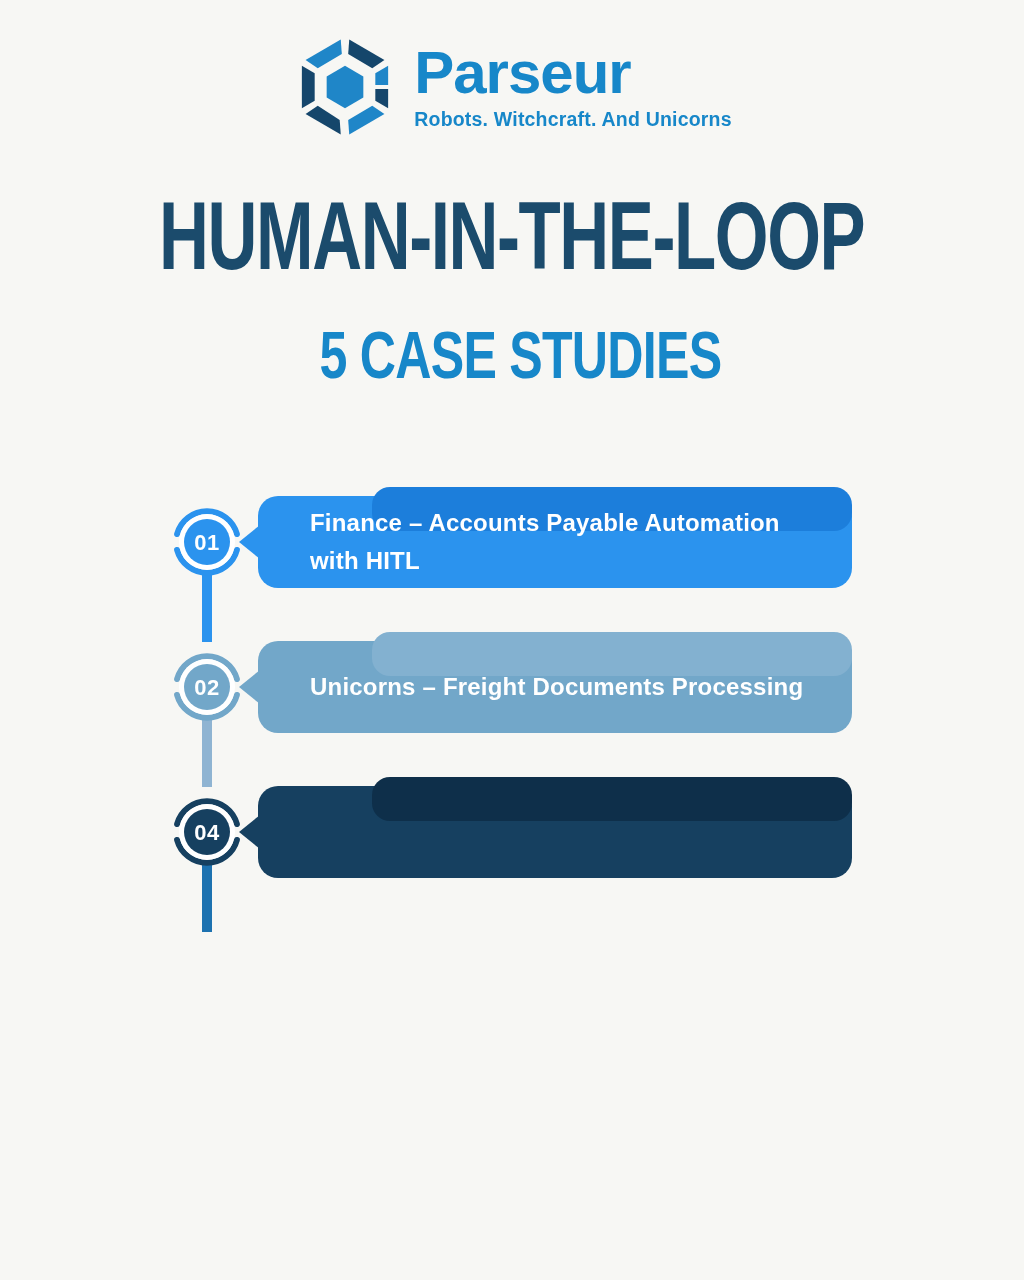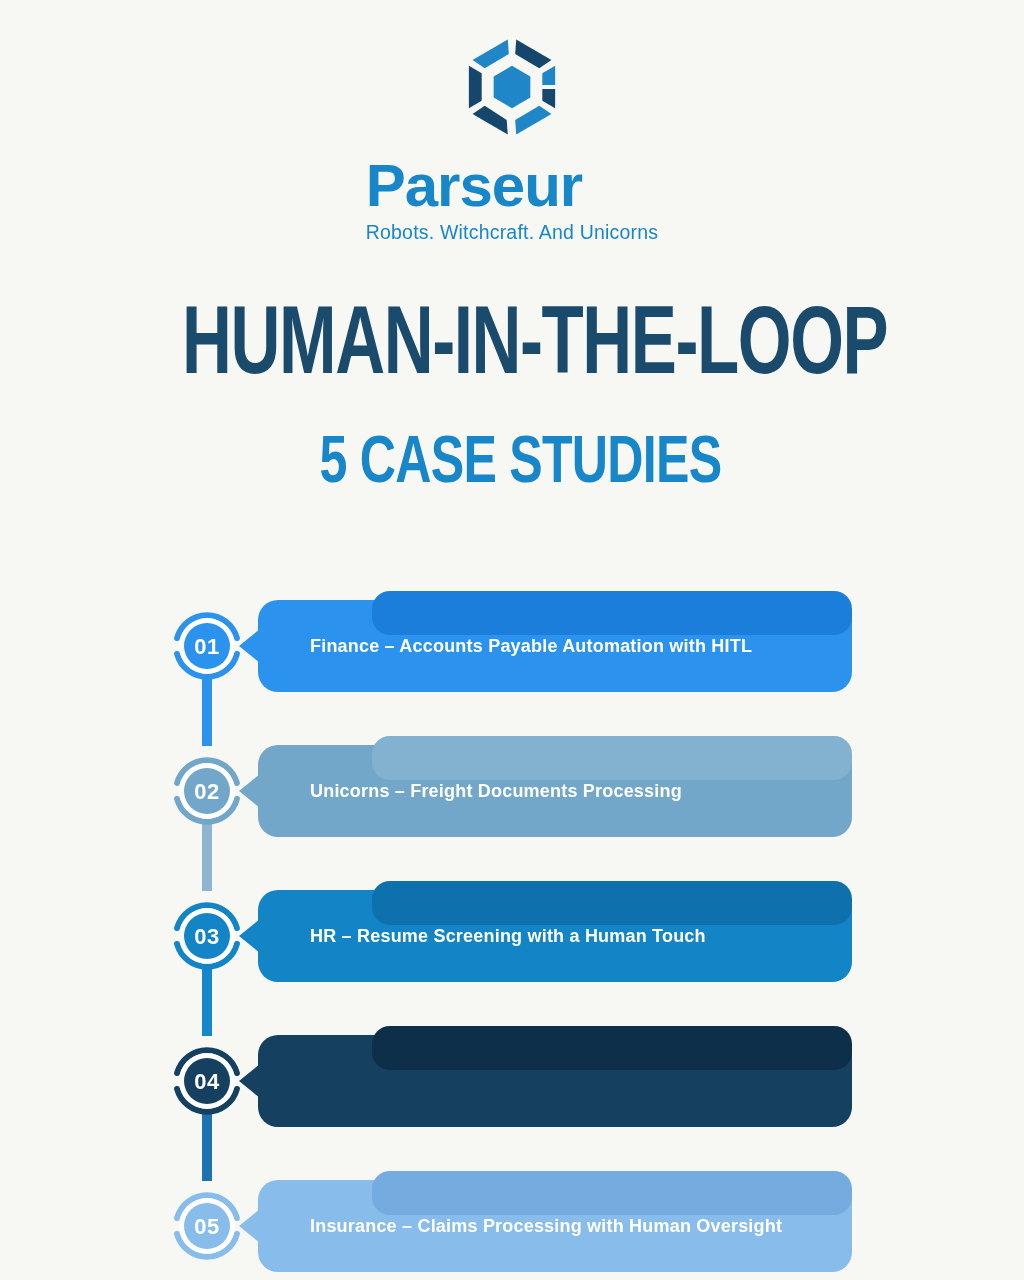--- a/index.html
+++ b/index.html
@@ -8,35 +8,35 @@
     width:1024px; height:1280px;
     background: var(--bg, #F7F7F4);
     font-family: "Liberation Sans", sans-serif;
     overflow:hidden;
   }
   .page { position:relative; width:1024px; height:1280px; }
 
   
   .logo-row {
     padding-top:34px;
-    display:flex; justify-content:center; align-items:center; gap:16px;flex-direction:column;
+    display:flex; justify-content:center; align-items:center; gap:16px;
   }
   .logo-icon { width:106px; height:106px; display:block; }
   .brand-col { display:flex; flex-direction:column; }
   .brand-name {
     font-size:60px; font-weight:bold; line-height:1;
     color: var(--accent-blue, #1787C9); letter-spacing:-1px;
   }
   .brand-tagline {
-    margin-top:5px; font-size:19.5px; font-weight:normal;
+    margin-top:5px; font-size:19.5px; font-weight:bold;
     color: var(--accent-blue, #1787C9); letter-spacing:0.2px;
   }
 
   
-  .title-wrap { margin-top:48px; text-align:right; }
+  .title-wrap { margin-top:48px; text-align:center; }
   .page-title {
     display:inline-block;
     font-size:96px; font-weight:bold; line-height:1;
     color: var(--title-color, #1B4B6C);
     transform: scaleX(0.72); transform-origin:center;
     letter-spacing:-2px; white-space:nowrap;
   }
   .subtitle-wrap { margin-top:38px; text-align:center;margin-left:16px; }
   .page-subtitle {
     display:inline-block;
@@ -74,21 +74,21 @@
     background: var(--layer); border-radius:18px; z-index:-1;
   }
   .pointer {
     position:absolute; left:-19px; top:50%; transform:translateY(-50%);
     width:0; height:0;
     border-top:17px solid transparent; border-bottom:17px solid transparent;
     border-right:21px solid var(--c);
   }
   .case-label {
     padding:0 40px 0 52px;
-    font-size:18px; line-height:38px; font-weight:bold;
+    font-size:24px; line-height:38px; font-weight:bold;
     color: var(--text-on-card, #fff); letter-spacing:0.2px;
   }
 </style>
 </head>
 <body>
 
 <div class="page">
 
   <div class="logo-row">
     <svg class="logo-icon" viewBox="0 0 100 100">
@@ -140,57 +140,30 @@
         <circle cx="34" cy="34" r="28" fill="#FFFFFF"></circle>
         <circle cx="34" cy="34" r="23" fill="var(--c)"></circle>
         <text class="num" x="34" y="34" dy="0.36em" text-anchor="middle">02</text>
       </svg>
       <div class="bubble">
         <div class="pointer"></div>
         <div class="case-label">Unicorns – Freight Documents Processing</div>
       </div>
     </div>
 
-    <div class="tl-item" style="--c: #1385C7; --layer: #0E71AD;">
-      <div class="connector" style="background: rgb(23, 135, 205);"></div>
-      <svg class="marker" viewBox="0 0 68 68">
-        <path d="M4.1,26 A31,31 0 0 1 63.9,26" stroke="var(--c)" stroke-width="6" fill="none" stroke-linecap="round"></path>
-        <path d="M63.9,42 A31,31 0 0 1 4.1,42" stroke="var(--c)" stroke-width="6" fill="none" stroke-linecap="round"></path>
-        <circle cx="34" cy="34" r="28" fill="#FFFFFF"></circle>
-        <circle cx="34" cy="34" r="23" fill="var(--c)"></circle>
-        <text class="num" x="34" y="34" dy="0.36em" text-anchor="middle">03</text>
-      </svg>
-      <div class="bubble">
-        <div class="pointer"></div>
-        <div class="case-label">HR – Resume Screening with a Human Touch</div>
-      </div>
-    </div>
 
     <div class="tl-item" style="--c: #164060; --layer: #0E2F4A;">
       <div class="connector" style="background: rgb(29, 114, 176);"></div>
       <svg class="marker" viewBox="0 0 68 68">
         <path d="M4.1,26 A31,31 0 0 1 63.9,26" stroke="var(--c)" stroke-width="6" fill="none" stroke-linecap="round"></path>
         <path d="M63.9,42 A31,31 0 0 1 4.1,42" stroke="var(--c)" stroke-width="6" fill="none" stroke-linecap="round"></path>
         <circle cx="34" cy="34" r="28" fill="#FFFFFF"></circle>
         <circle cx="34" cy="34" r="23" fill="var(--c)"></circle>
         <text class="num" x="34" y="34" dy="0.36em" text-anchor="middle">04</text>
       </svg>
       <div class="bubble">
         <div class="pointer"></div>
       </div>
     </div>
 
-    <div class="tl-item" style="--c: #88BCEB; --layer: #74ACE0;">
-      <svg class="marker" viewBox="0 0 68 68">
-        <path d="M4.1,26 A31,31 0 0 1 63.9,26" stroke="var(--c)" stroke-width="6" fill="none" stroke-linecap="round"></path>
-        <path d="M63.9,42 A31,31 0 0 1 4.1,42" stroke="var(--c)" stroke-width="6" fill="none" stroke-linecap="round"></path>
-        <circle cx="34" cy="34" r="28" fill="#FFFFFF"></circle>
-        <circle cx="34" cy="34" r="23" fill="var(--c)"></circle>
-        <text class="num" x="34" y="34" dy="0.36em" text-anchor="middle">05</text>
-      </svg>
-      <div class="bubble">
-        <div class="pointer"></div>
-        <div class="case-label">Insurance – Claims Processing with Human Oversight</div>
-      </div>
-    </div>
 
   </div>
 </div>
 
 </body></html>

